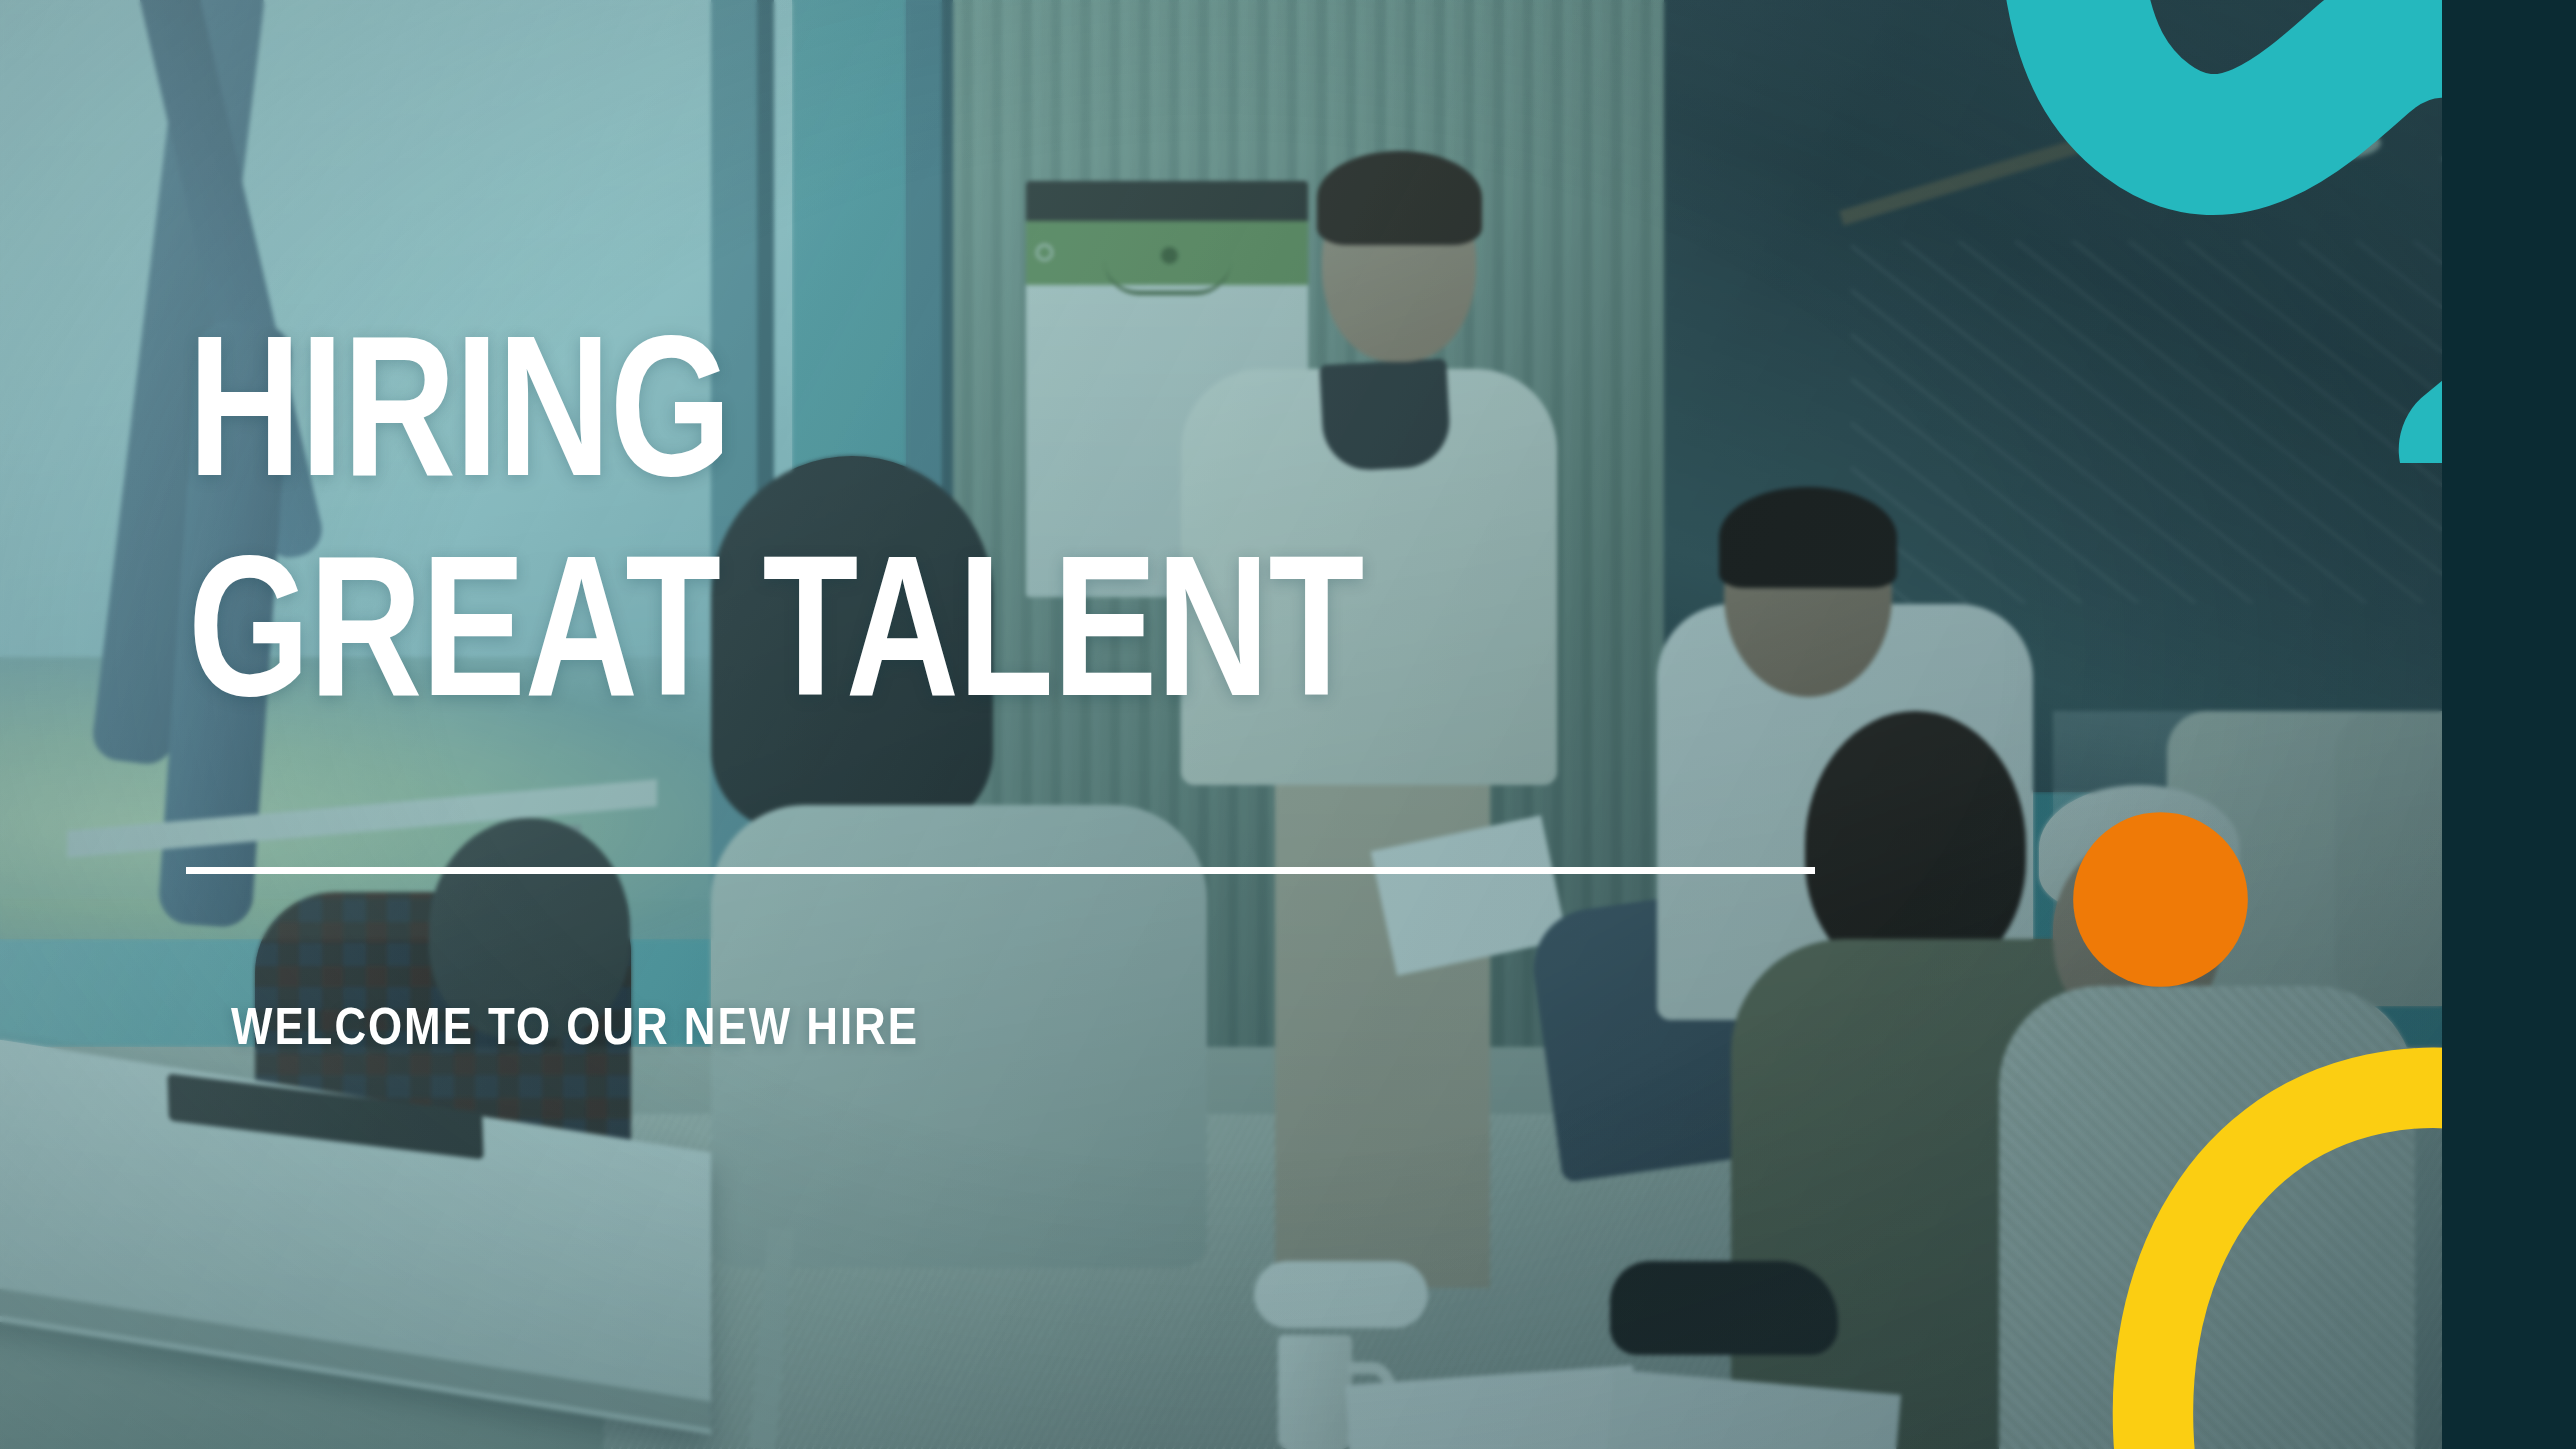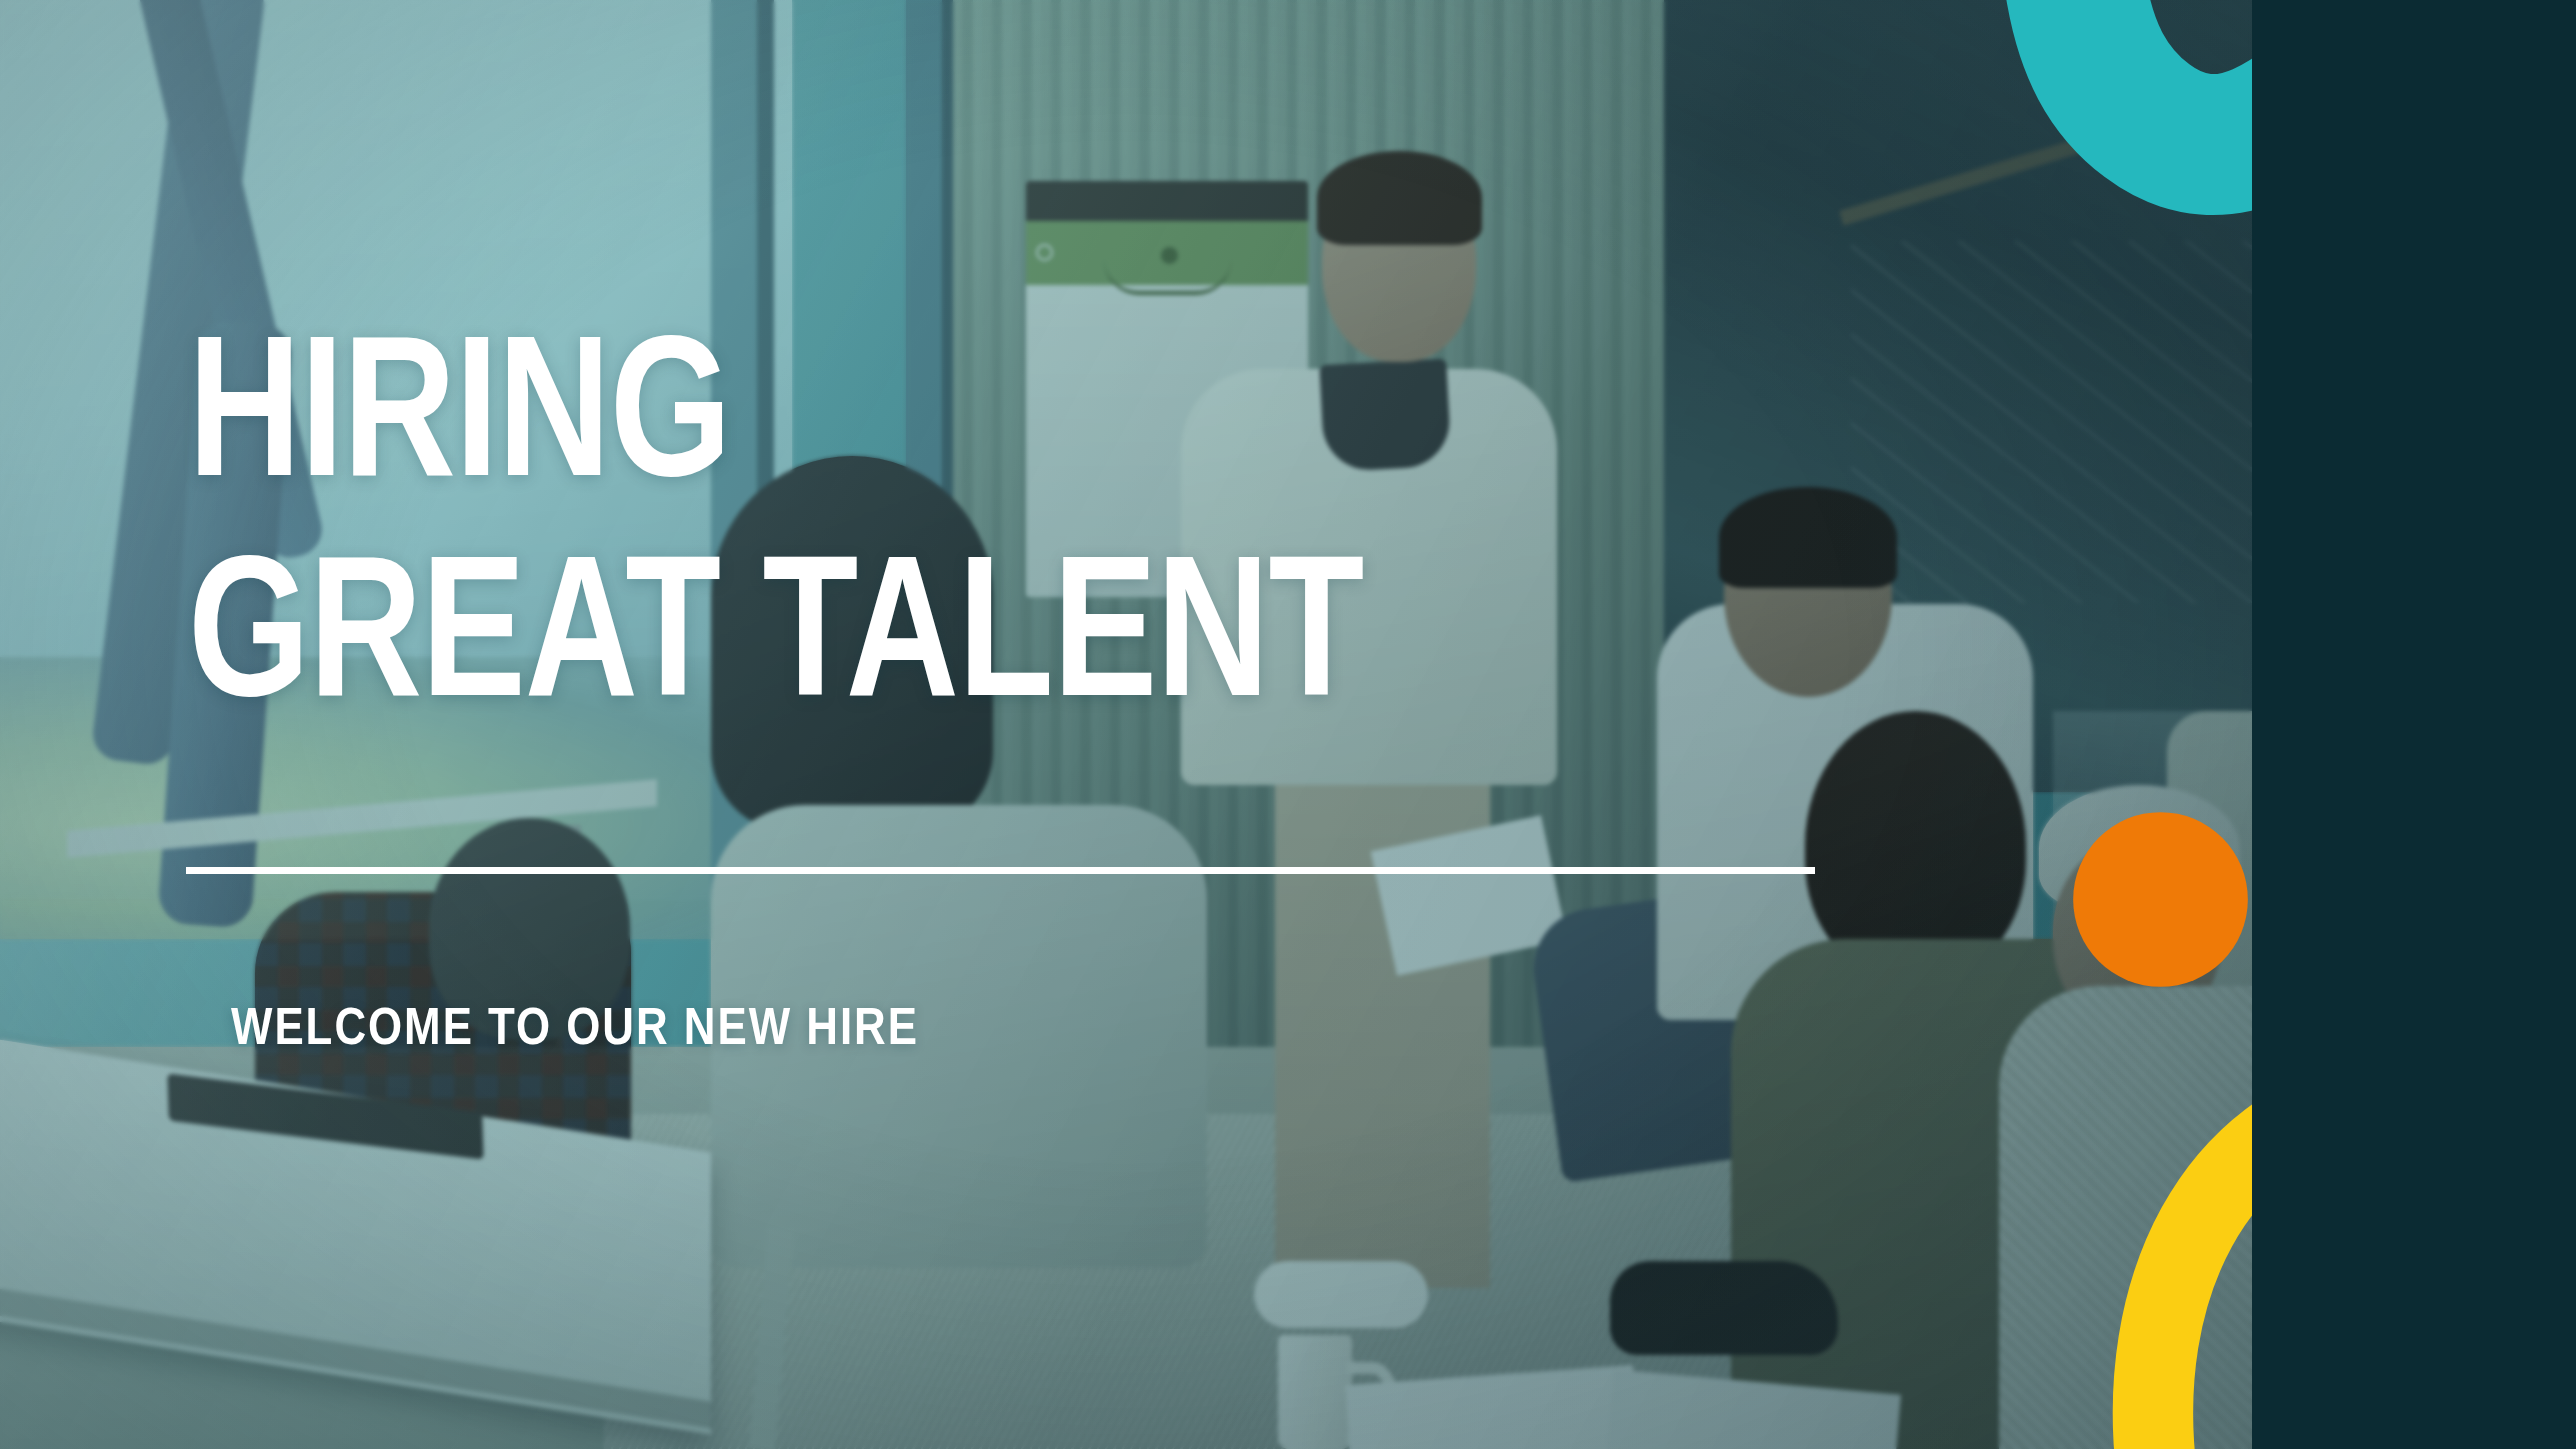--- a/index.html
+++ b/index.html
@@ -2,21 +2,21 @@
 <html style="font-size:10.7px"><head>
 <meta charset="utf-8">
 <style>
   html,body{margin:0;padding:0;background:#0b2b33;}
   body{
     font-family:"Liberation Sans", sans-serif;
     -webkit-font-smoothing:antialiased;
   }
   #stage{
     position:relative;
-    width:2252px;
+    width:2442px;
     height:1449px;
     overflow:hidden;
     background:#1b6b75;
   }
 
   
   #photo{
     position:absolute; inset:0;
     overflow:hidden;
     filter:saturate(0.55);

